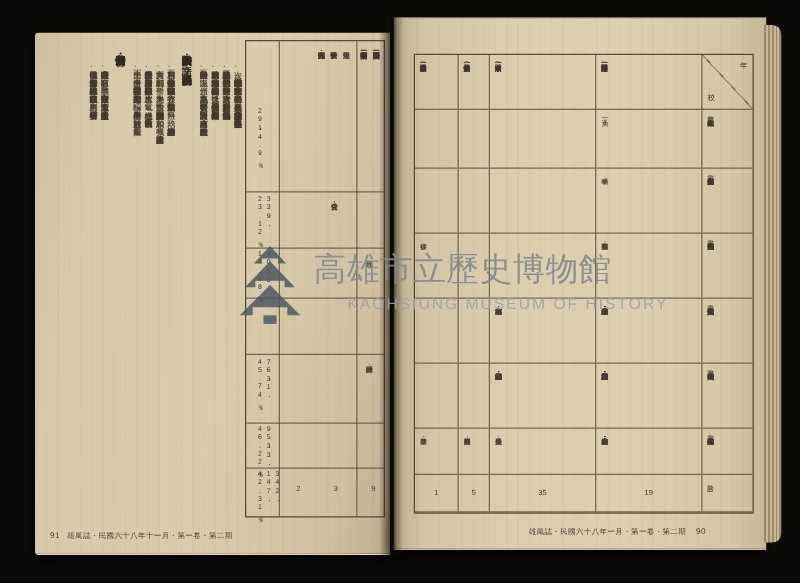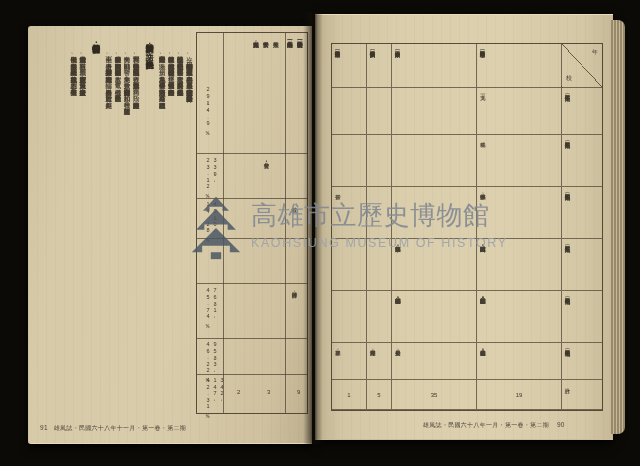--- a/index.html
+++ b/index.html
@@ -49,21 +49,21 @@
   .corner{background-image:linear-gradient(to left bottom,transparent 49.4%,rgba(72,61,45,.8) 49.4%,rgba(72,61,45,.8) 50.6%,transparent 50.6%);}
   .corner .c-top{position:absolute;right:4px;top:4px;font-size:6px;color:#3f382d;}
   .corner .c-bot{position:absolute;left:4px;bottom:4px;font-size:6px;color:#3f382d;}
   
   .footer{position:absolute;font-size:6px;color:#4a4236;letter-spacing:.3px;white-space:nowrap;}
   .pgnum{font-size:6.5px;}
   
   .watermark{position:absolute;left:190px;top:196px;display:flex;align-items:flex-start;opacity:.88;z-index:5;}
   .wm-logo{width:52px;height:64px;margin-right:9px;}
   .wm-text .cjk{font-size:26px;font-weight:500;color:#818892;letter-spacing:.5px;line-height:38px;white-space:nowrap;}
-  .wm-text .en{font-size:12.5px;color:#9ba1aa;letter-spacing:1.6px;line-height:18px;white-space:nowrap;}
+  .wm-text .en{font-size:12.5px;color:#9ba1aa;letter-spacing:1.6px;line-height:18px;white-space:nowrap;margin-left:27px;}
 </style>
 </head>
 <body>
 
 <div class="stage">
 
   <div class="page page-left">
     <div class="bleed"></div>
 
     <div class="vflow" style="left:8px;top:12px;width:158px;height:384px;">

